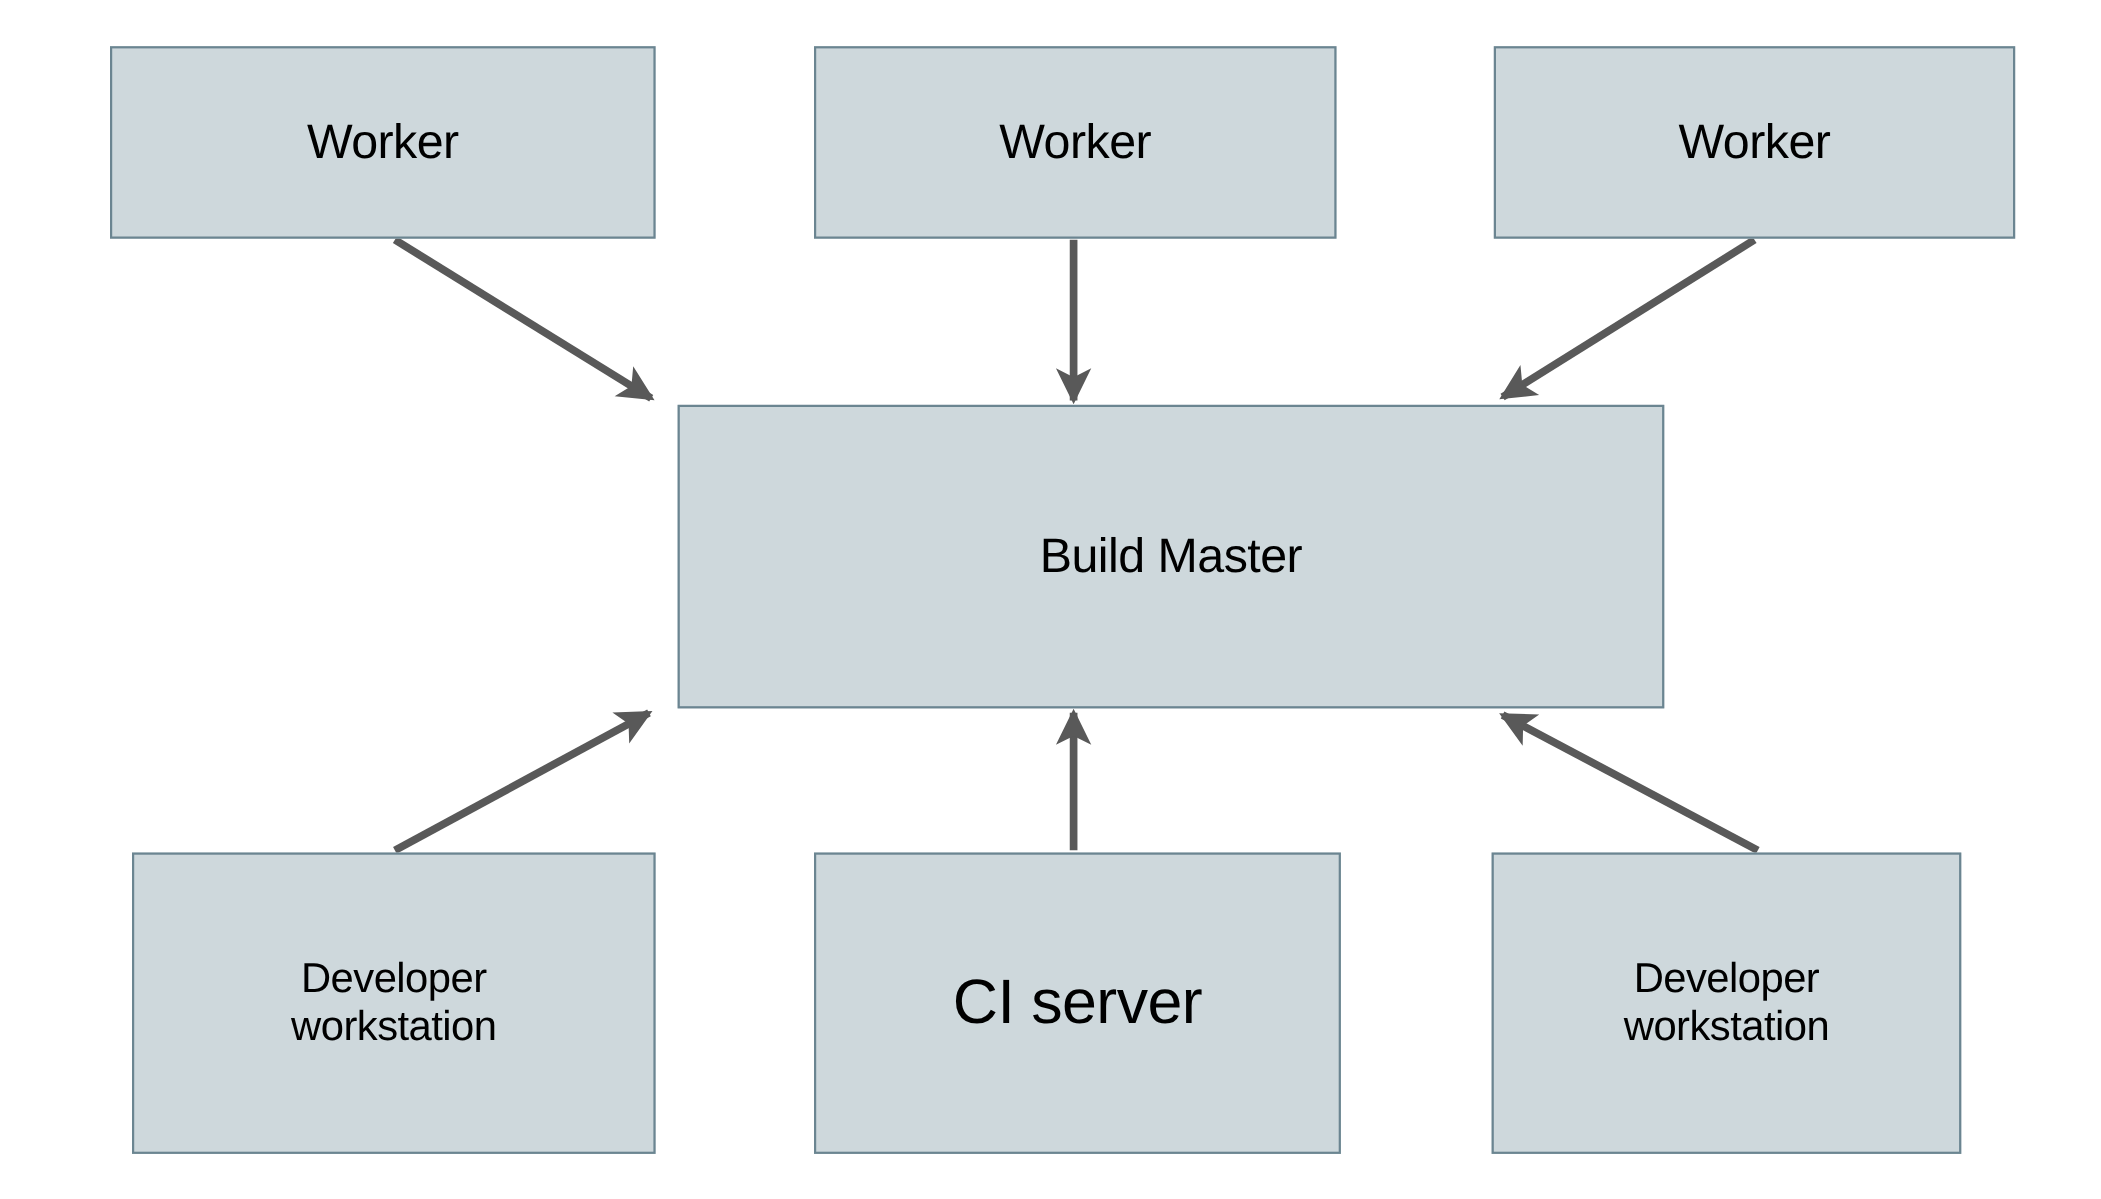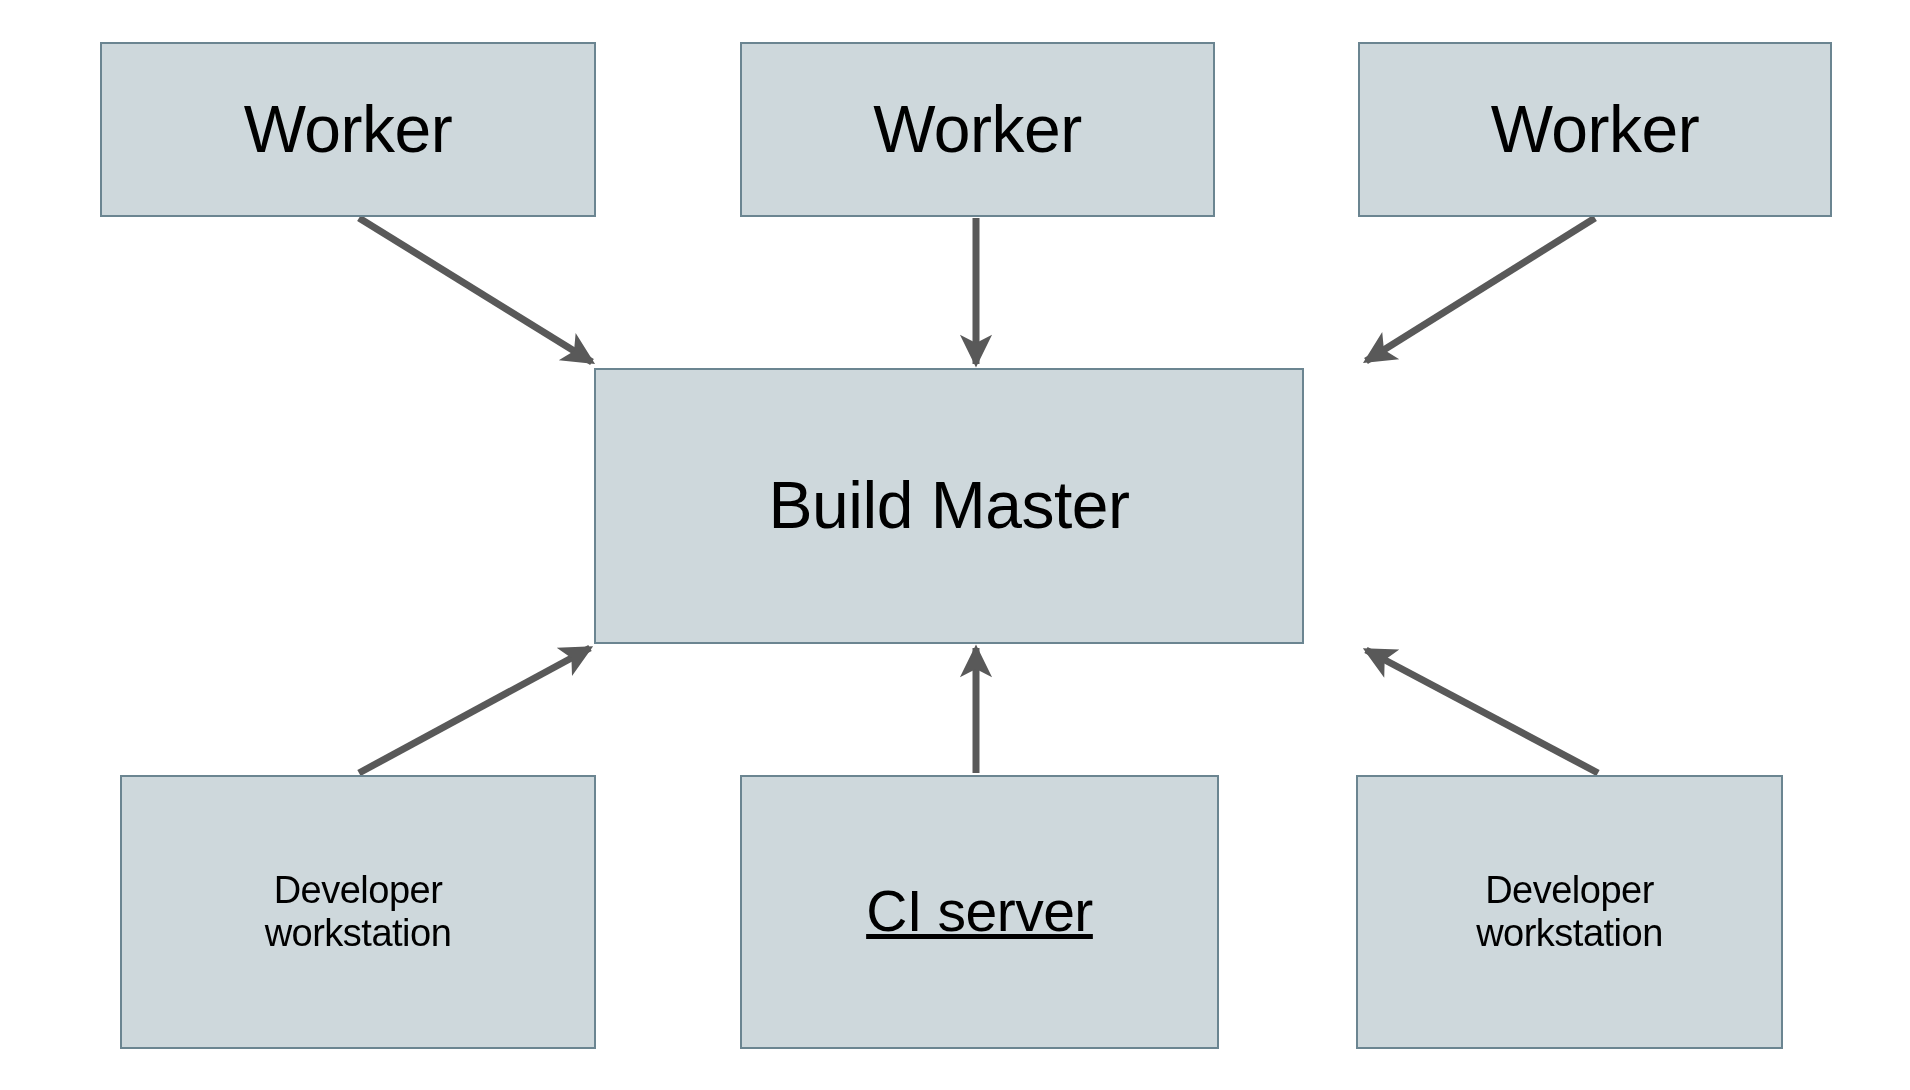--- a/index.html
+++ b/index.html
@@ -38,29 +38,29 @@
     text-align: center;
   }
   .node-label {
     color: #000000;
     font-family: "Liberation Sans", sans-serif;
     font-weight: 400;
     line-height: 1.12;
     white-space: pre-line;
     letter-spacing: -0.5px;
   }
-  .label-lg { font-size: 66px; }
+  .label-lg { font-size: 44px; }
   .label-md { font-size: 38px; }
-  .label-sm { font-size: 57px; text-decoration: underline; }
+  .label-sm { font-size: 57px; }
 
   
   #node-worker-1 { left: 100px; top: 42px;  width: 496px; height: 175px; }
   #node-worker-2 { left: 740px; top: 42px;  width: 475px; height: 175px; }
   #node-worker-3 { left: 1358px; top: 42px; width: 474px; height: 175px; }
-  #node-build-master { left: 594px; top: 368px; width: 710px; height: 276px; }
+  #node-build-master { left: 616px; top: 368px; width: 897px; height: 276px; }
   #node-dev-left  { left: 120px;  top: 775px; width: 476px; height: 274px; }
   #node-ci-server { left: 740px;  top: 775px; width: 479px; height: 274px; }
   #node-dev-right { left: 1356px; top: 775px; width: 427px; height: 274px; }
 </style>
 </head>
 <body>
 
 <div id="diagram-root">
 
   <svg id="edge-layer" viewBox="0 0 1910 1090" width="1910" height="1090" xmlns="http://www.w3.org/2000/svg">

